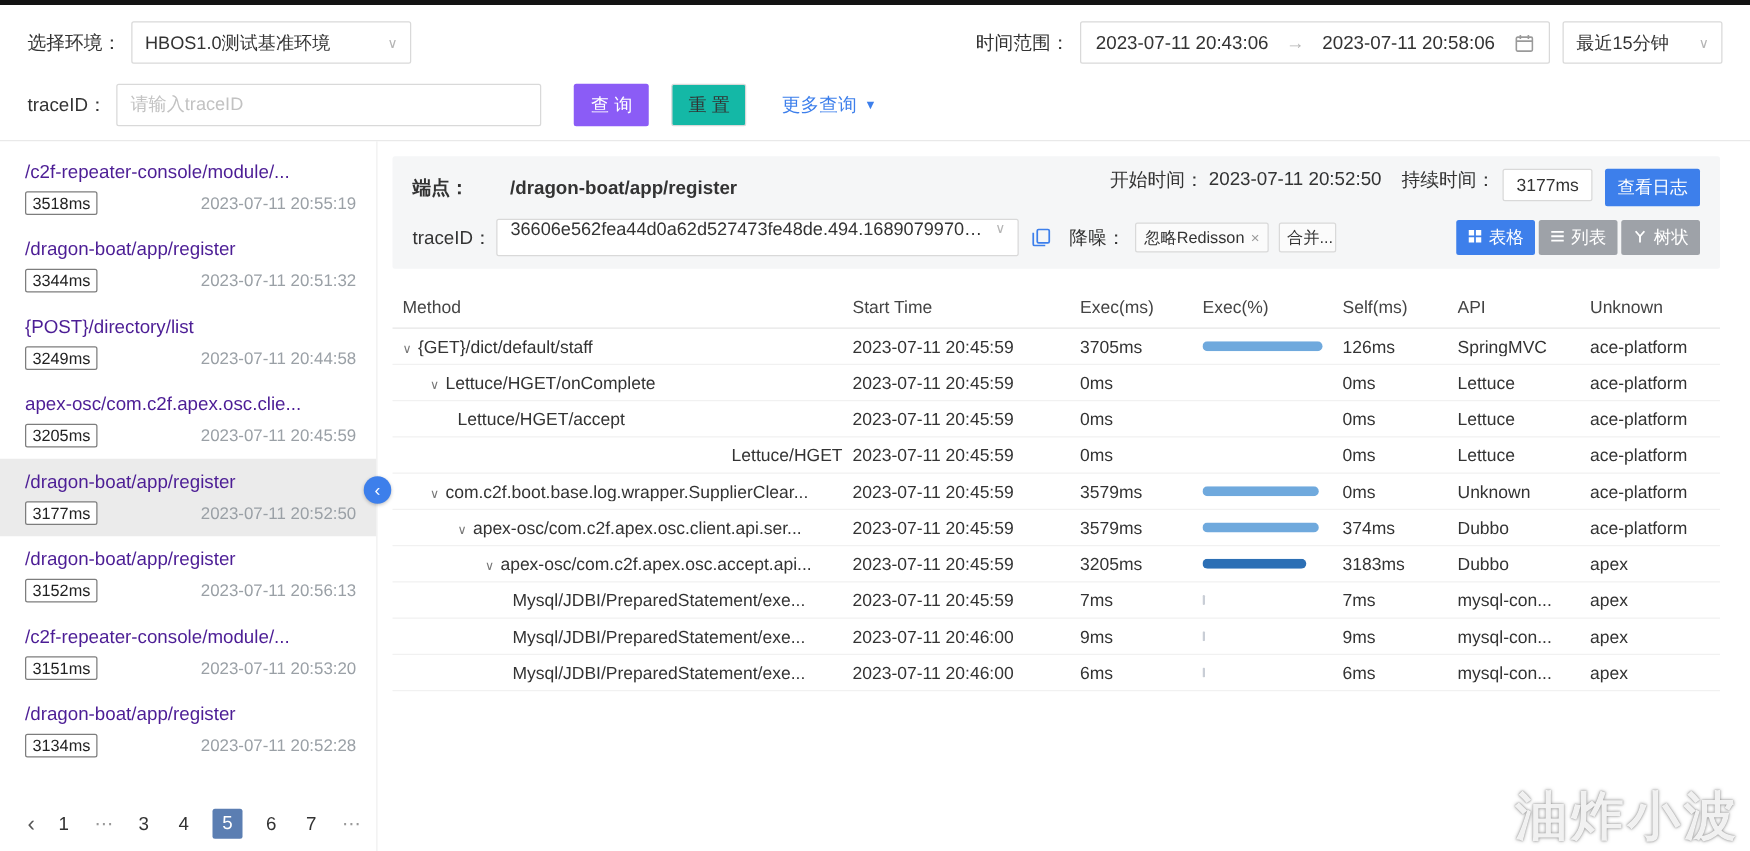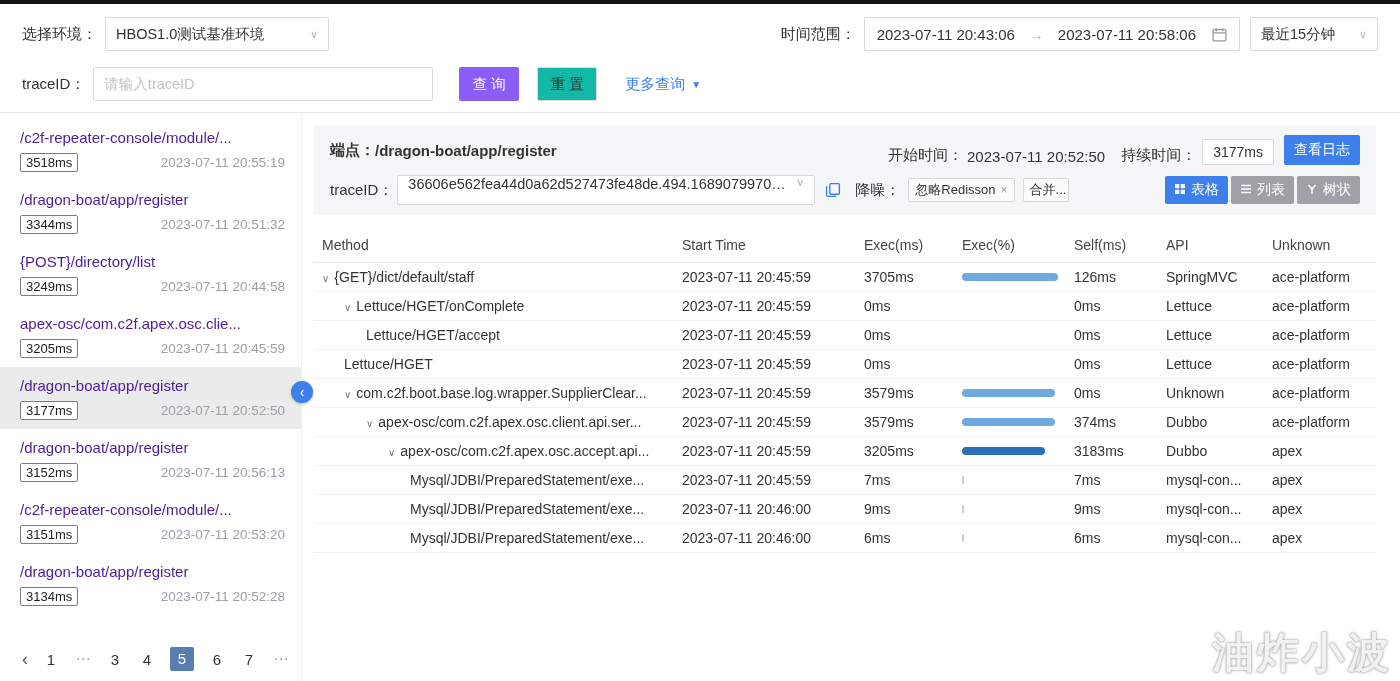--- a/index.html
+++ b/index.html
@@ -36,25 +36,25 @@
 .trace-time{color:#9aa0a6;font-size:13.5px;}
 .pagination{display:flex;align-items:center;gap:14px;padding:8px 0 10px 22px;font-size:15px;color:#333;margin-top:auto;}
 .page-prev{color:#555;font-size:18px;cursor:pointer;line-height:1;}
 .page-num{cursor:pointer;min-width:18px;text-align:center;}
 .page-num.ellipsis{color:#999;}
 .page-num.active{background:#5B7EB2;color:#fff;width:24px;height:24px;line-height:24px;border-radius:2px;}
 .collapse-btn{position:absolute;left:291px;top:268px;width:22px;height:22px;border-radius:50%;background:#3D7FEB;color:#fff;display:flex;align-items:center;justify-content:center;font-size:14px;cursor:pointer;z-index:5;box-shadow:0 1px 3px rgba(0,0,0,.25);}
 .main{flex:1;min-width:0;padding:12px 24px 0 12px;}
 .detail-panel{background:#f5f6f7;padding:10px 16px;border-radius:2px;}
 .drow{display:flex;align-items:center;}
-.drow1{margin-bottom:10px;}
+.drow1{margin-bottom:10px;gap:33px;}
 .endpoint-label,.endpoint-value{font-size:15px;font-weight:700;}
 .dlabel{font-size:15px;white-space:nowrap;}
 .dvalue{font-size:15px;margin-left:4px;}
-.right-group{margin-left:auto;display:flex;align-items:flex-end;}
+.right-group{margin-left:auto;display:flex;align-items:flex-start;}
 .duration-box{background:#fff;border:1px solid #d9d9d9;border-radius:2px;padding:4px 10px;font-size:14px;margin:0 10px 0 6px;}
 .log-btn{background:#3D7FEB;color:#fff;border:none;border-radius:2px;padding:6px 10px;font-size:14px;cursor:pointer;white-space:nowrap;}
 .trace-select{width:418px;height:30px;background:#fff;border:1px solid #d9d9d9;border-radius:2px;display:flex;align-items:flex-start;padding:0 10px;font-size:14.5px;margin-left:4px;cursor:pointer;}
 .trace-select .val{flex:1;white-space:nowrap;overflow:hidden;text-overflow:ellipsis;}
 .copy-icon{margin:0 14px 0 10px;cursor:pointer;display:flex;}
 .noise-tag{border:1px solid #d9d9d9;background:#fbfbfb;border-radius:2px;padding:2px 6px;font-size:13px;display:flex;align-items:center;gap:5px;margin-left:8px;white-space:nowrap;}
 .tag-close{color:#999;cursor:pointer;font-size:12px;}
 .noise-tag.clip{max-width:46px;overflow:hidden;}
 .view-switch{margin-left:auto;display:flex;gap:3px;}
 .vbtn{height:28px;padding:0 9px;display:flex;align-items:center;gap:5px;color:#fff;font-size:14px;border:none;border-radius:2px;cursor:pointer;white-space:nowrap;}
@@ -283,21 +283,21 @@
           <div class="trow">
             <div class="cell method" style="padding-left: 52px;"><span class="mtext">Lettuce/HGET/accept</span></div>
             <div class="cell">2023-07-11 20:45:59</div>
             <div class="cell">0ms</div>
             <div class="cell bar-cell"></div>
             <div class="cell">0ms</div>
             <div class="cell">Lettuce</div>
             <div class="cell">ace-platform</div>
           </div>
           <div class="trow">
-            <div class="cell method" style="padding-left: 30px;"><span class="mtext">Lettuce/HGET</span></div>
+            <div class="cell method" style="padding-left: 30px; text-align: right;"><span class="mtext">Lettuce/HGET</span></div>
             <div class="cell">2023-07-11 20:45:59</div>
             <div class="cell">0ms</div>
             <div class="cell bar-cell"></div>
             <div class="cell">0ms</div>
             <div class="cell">Lettuce</div>
             <div class="cell">ace-platform</div>
           </div>
           <div class="trow">
             <div class="cell method" style="padding-left: 30px;"><span class="caret">∨</span><span class="mtext">com.c2f.boot.base.log.wrapper.SupplierClear...</span></div>
             <div class="cell">2023-07-11 20:45:59</div>

